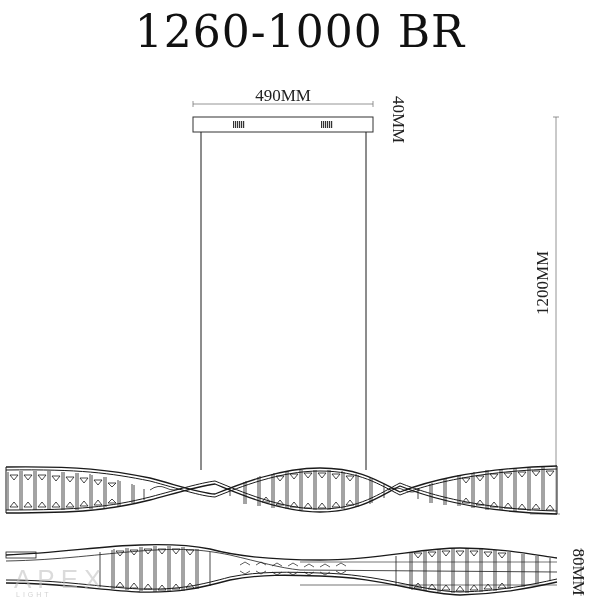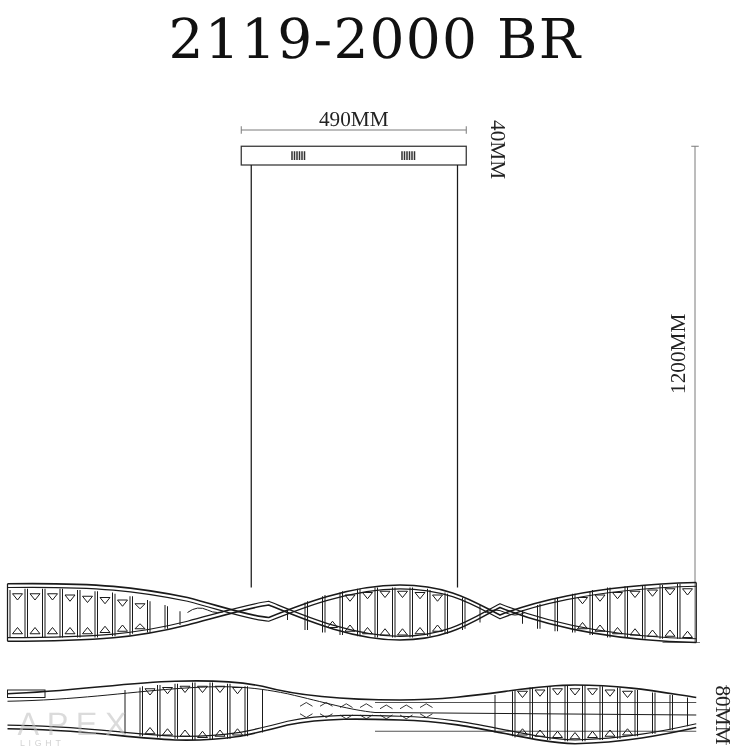--- a/index.html
+++ b/index.html
@@ -19,21 +19,21 @@
     fill: #bfbfbf; font-size: 26px; letter-spacing: 6px; opacity: 0.55;
   }
   .wm-sub {
     font-family: "Liberation Sans", sans-serif;
     fill: #bfbfbf; font-size: 7px; letter-spacing: 3px; opacity: 0.7;
   }
 </style>
 </head>
 <body>
 
-<div class="title">2119-2000 BR</div>
+<div class="title">1260-1000 BR</div>
 
 <svg id="drawing" viewBox="0 0 600 600" xmlns="http://www.w3.org/2000/svg">
 
   <g>
     <line x1="193" y1="104" x2="373" y2="104" stroke="#7a7a7a" stroke-width="0.8"></line>
     <line x1="193" y1="101" x2="193" y2="107" stroke="#7a7a7a" stroke-width="0.8"></line>
     <line x1="373" y1="101" x2="373" y2="107" stroke="#7a7a7a" stroke-width="0.8"></line>
     <text class="dim-text" x="283" y="101" text-anchor="middle">490MM</text>
   </g>
 

